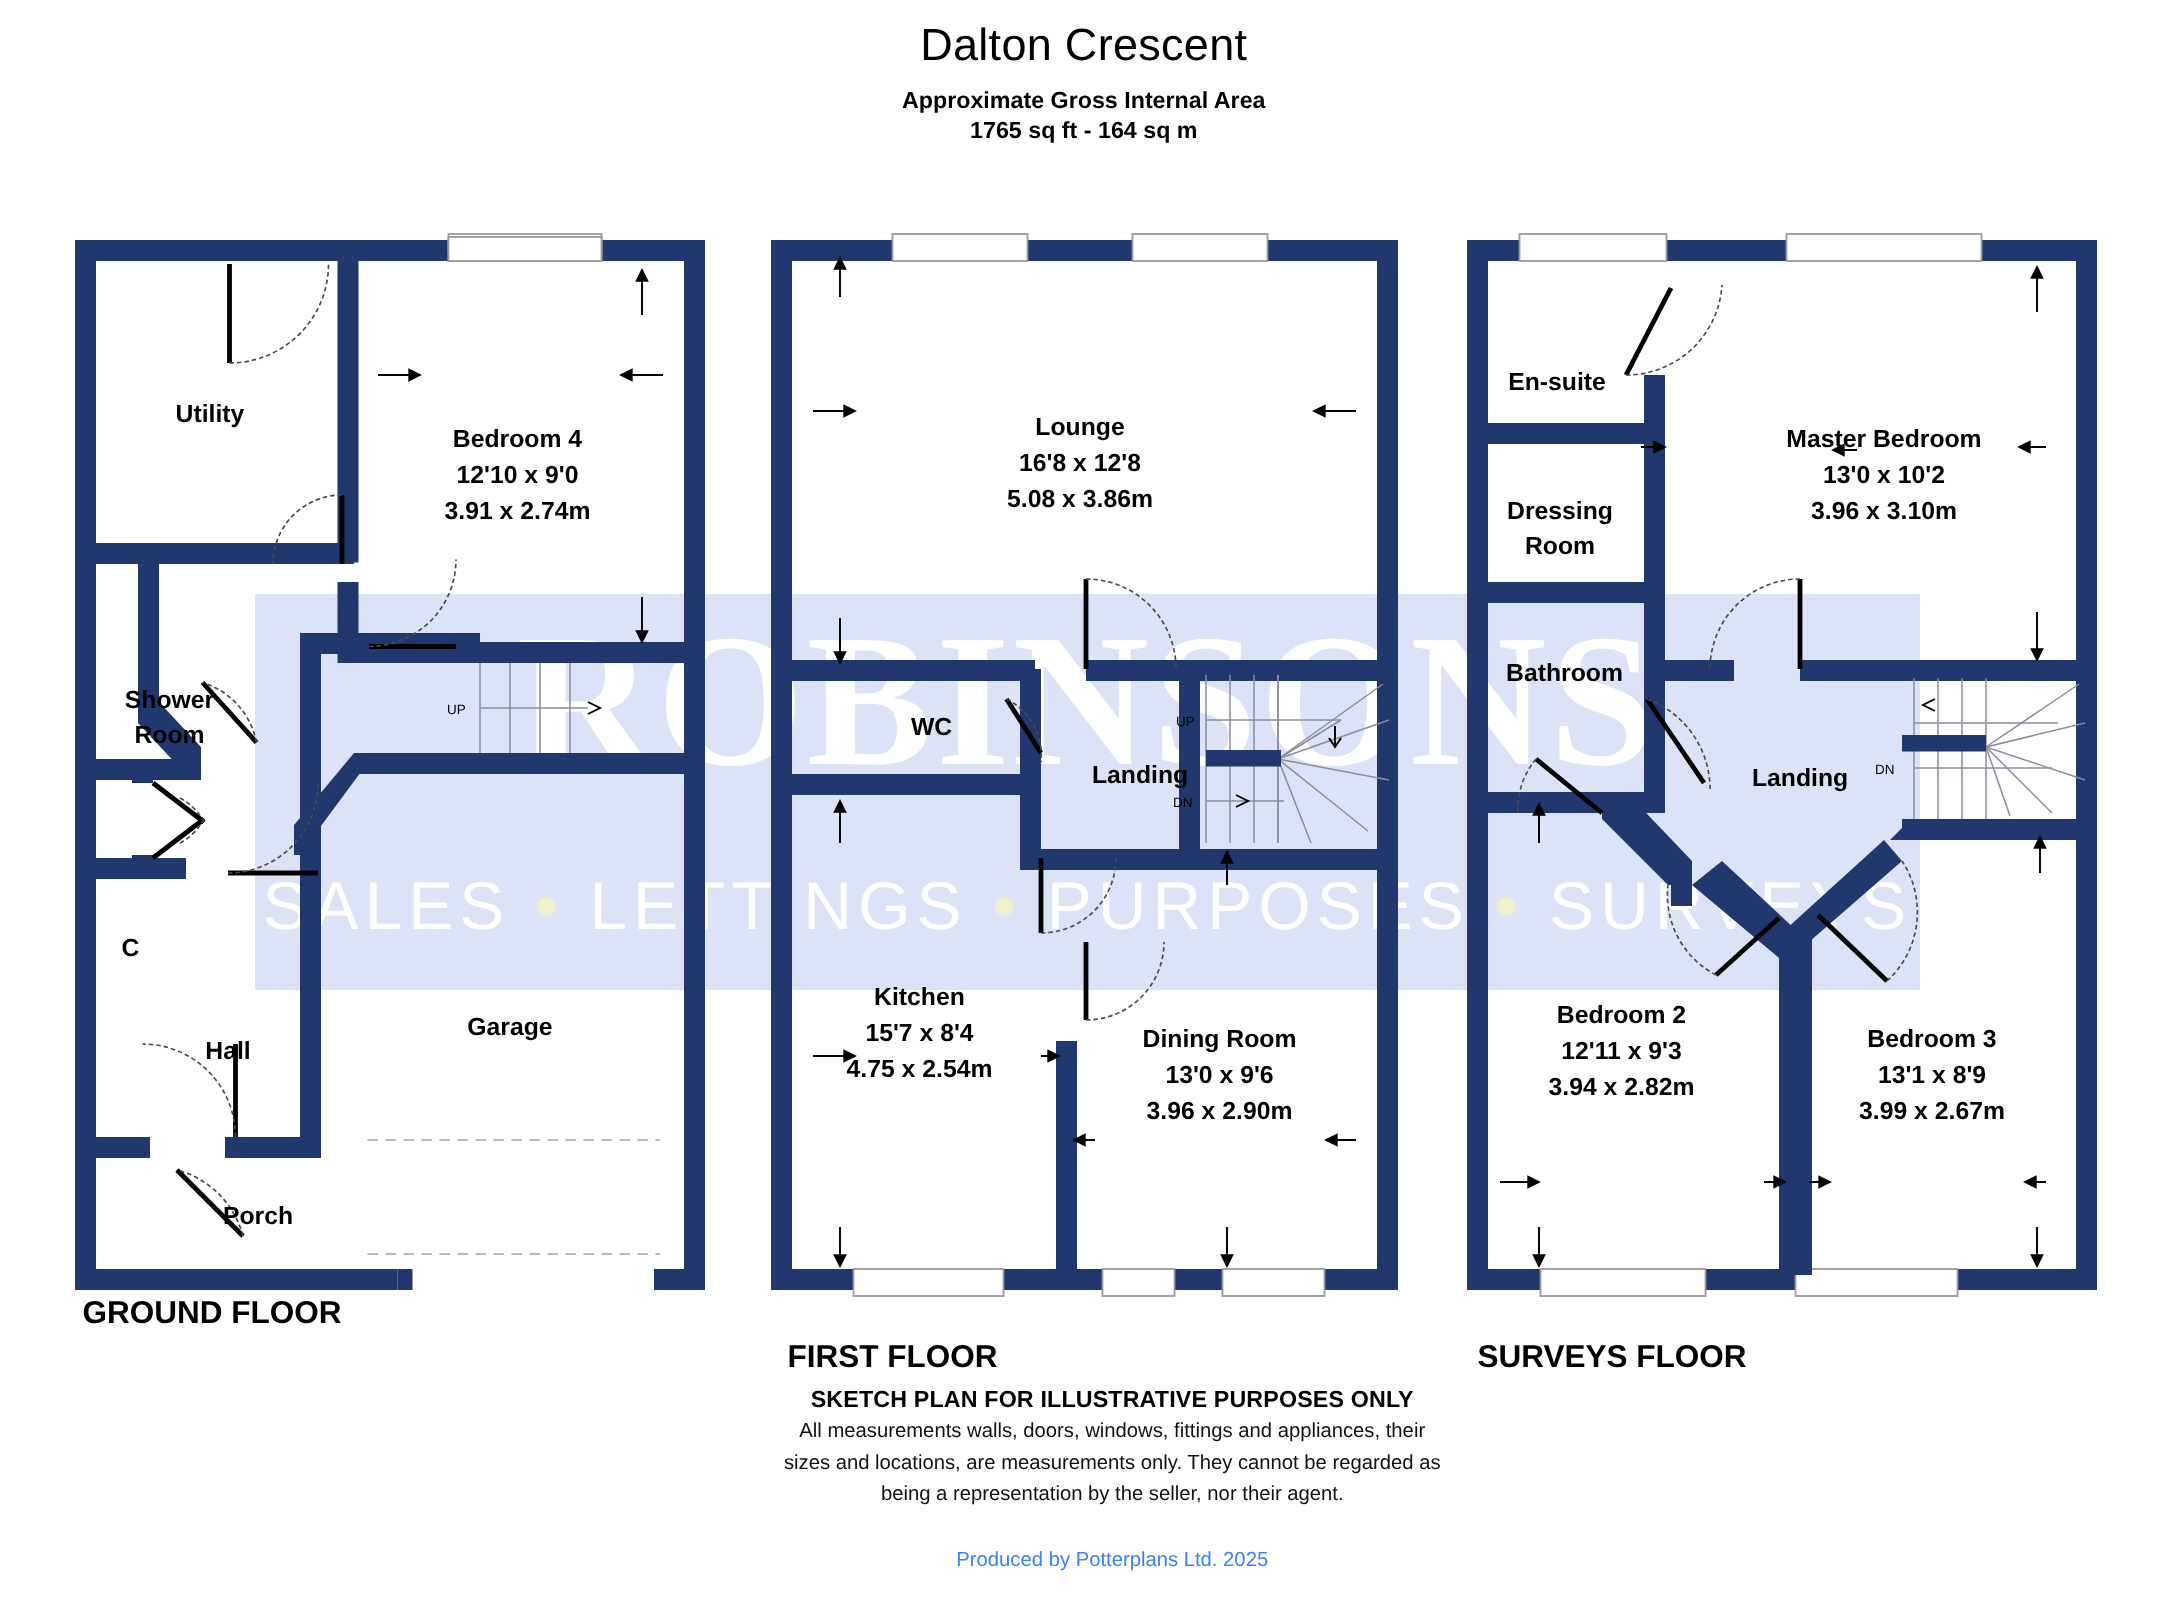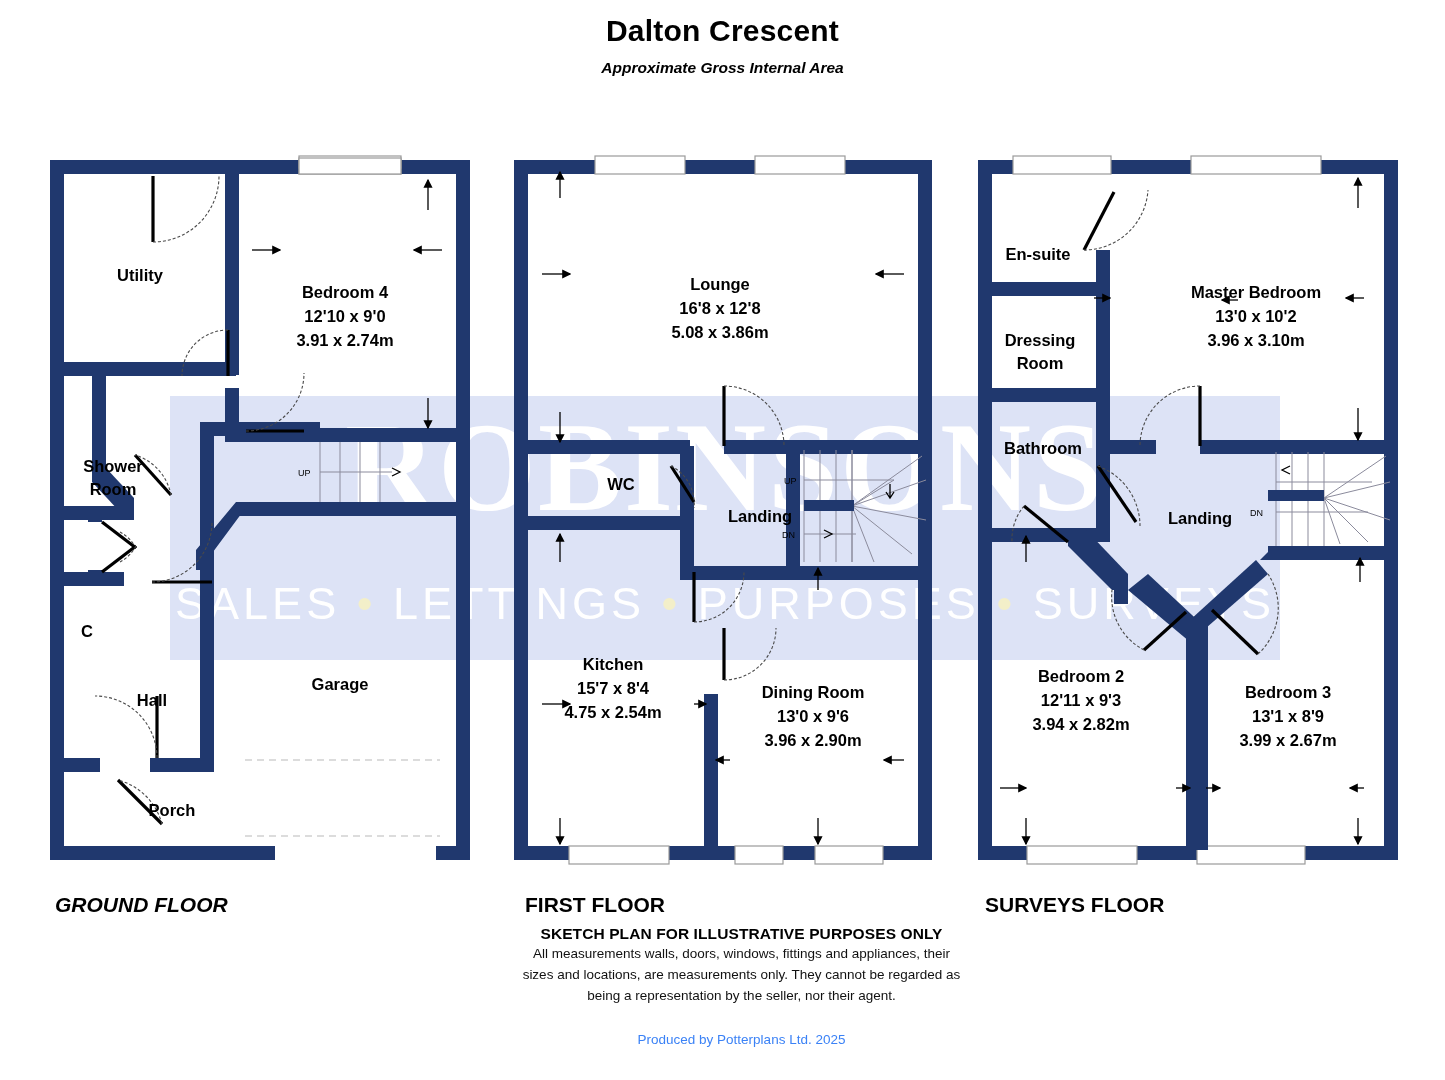--- a/index.html
+++ b/index.html
@@ -1,22 +1,22 @@
 <!DOCTYPE html>
 <html><head>
 <meta charset="utf-8">
 <style>
   html,body{margin:0;padding:0;background:#ffffff;}
   body{width:1445px;height:1080px;position:relative;overflow:hidden;
        font-family:"Liberation Sans","DejaVu Sans",sans-serif;color:#000;}
 
   
   #header{position:absolute;left:0;top:0;width:1445px;text-align:center;}
-  #title{font-size:30px;font-weight:bold;letter-spacing:.2px;margin-top:14px;}
-  .sub{font-size:15.5px;font-weight:bold;line-height:20px;font-style:italic;}
+  #title{font-size:30px;font-weight:normal;letter-spacing:.2px;margin-top:14px;}
+  .sub{font-size:15.5px;font-weight:bold;line-height:20px;}
   #sub1{margin-top:10px;}
 
   
   #wm-band{position:absolute;left:170px;top:396px;width:1110px;height:264px;
            background:#dde3f6;z-index:1;}
   #wm-text{position:absolute;left:170px;top:396px;width:1110px;height:264px;z-index:2;
            pointer-events:none;}
   #wm-name{position:absolute;left:0;top:6px;width:1110px;text-align:center;
            font-size:126px;font-weight:bold;color:#ffffff;letter-spacing:2px;
            line-height:132px;font-family:"Liberation Serif","DejaVu Serif",serif;}
@@ -37,20 +37,21 @@
   #sketch-note{font-size:15.5px;font-weight:bold;letter-spacing:.1px;}
   #disclaimer{font-size:13.5px;line-height:21px;color:#111;}
   #producer{font-size:13.5px;margin-top:26px;color:#3b82f6;}
 </style>
 </head>
 <body>
 
 <div id="header">
   <div id="title">Dalton Crescent</div>
   <div id="sub1" class="sub">Approximate Gross Internal Area</div>
+  <div class="sub">1765 sq ft - 164 sq m</div>
 </div>
 
 <div id="wm-band"></div>
 <div id="wm-text">
   <div id="wm-name">ROBINSONS</div>
   <div id="wm-tag">
     <span>SALES</span>
     <span class="dot">•</span>
     <span>LETTINGS</span>
     <span class="dot">•</span>
@@ -424,21 +425,21 @@
   <text class="rtc" x="113" y="532" text-anchor="middle">Bedroom 2</text>
   <text class="rtc" x="113" y="556" text-anchor="middle">12'11 x 9'3</text>
   <text class="rtc" x="113" y="580" text-anchor="middle">3.94 x 2.82m</text>
 
   <text class="rtc" x="320" y="548" text-anchor="middle">Bedroom 3</text>
   <text class="rtc" x="320" y="572" text-anchor="middle">13'1 x 8'9</text>
   <text class="rtc" x="320" y="596" text-anchor="middle">3.99 x 2.67m</text>
 </svg>
 </div>
 
-<div class="floor-caption" style="left:55px;top:893px;font-style:italic;">GROUND FLOOR</div>
+<div class="floor-caption" style="left:55px;top:864px;">GROUND FLOOR</div>
 <div class="floor-caption" style="left:525px;top:893px;">FIRST FLOOR</div>
 <div class="floor-caption" style="left:985px;top:893px;">SURVEYS FLOOR</div>
 
 <div id="footer">
   <div id="sketch-note">SKETCH PLAN FOR ILLUSTRATIVE PURPOSES ONLY</div>
   <div id="disclaimer">
     <div>All measurements walls, doors, windows, fittings and appliances, their</div>
     <div>sizes and locations, are measurements only. They cannot be regarded as</div>
     <div>being a representation by the seller, nor their agent.</div>
   </div>

